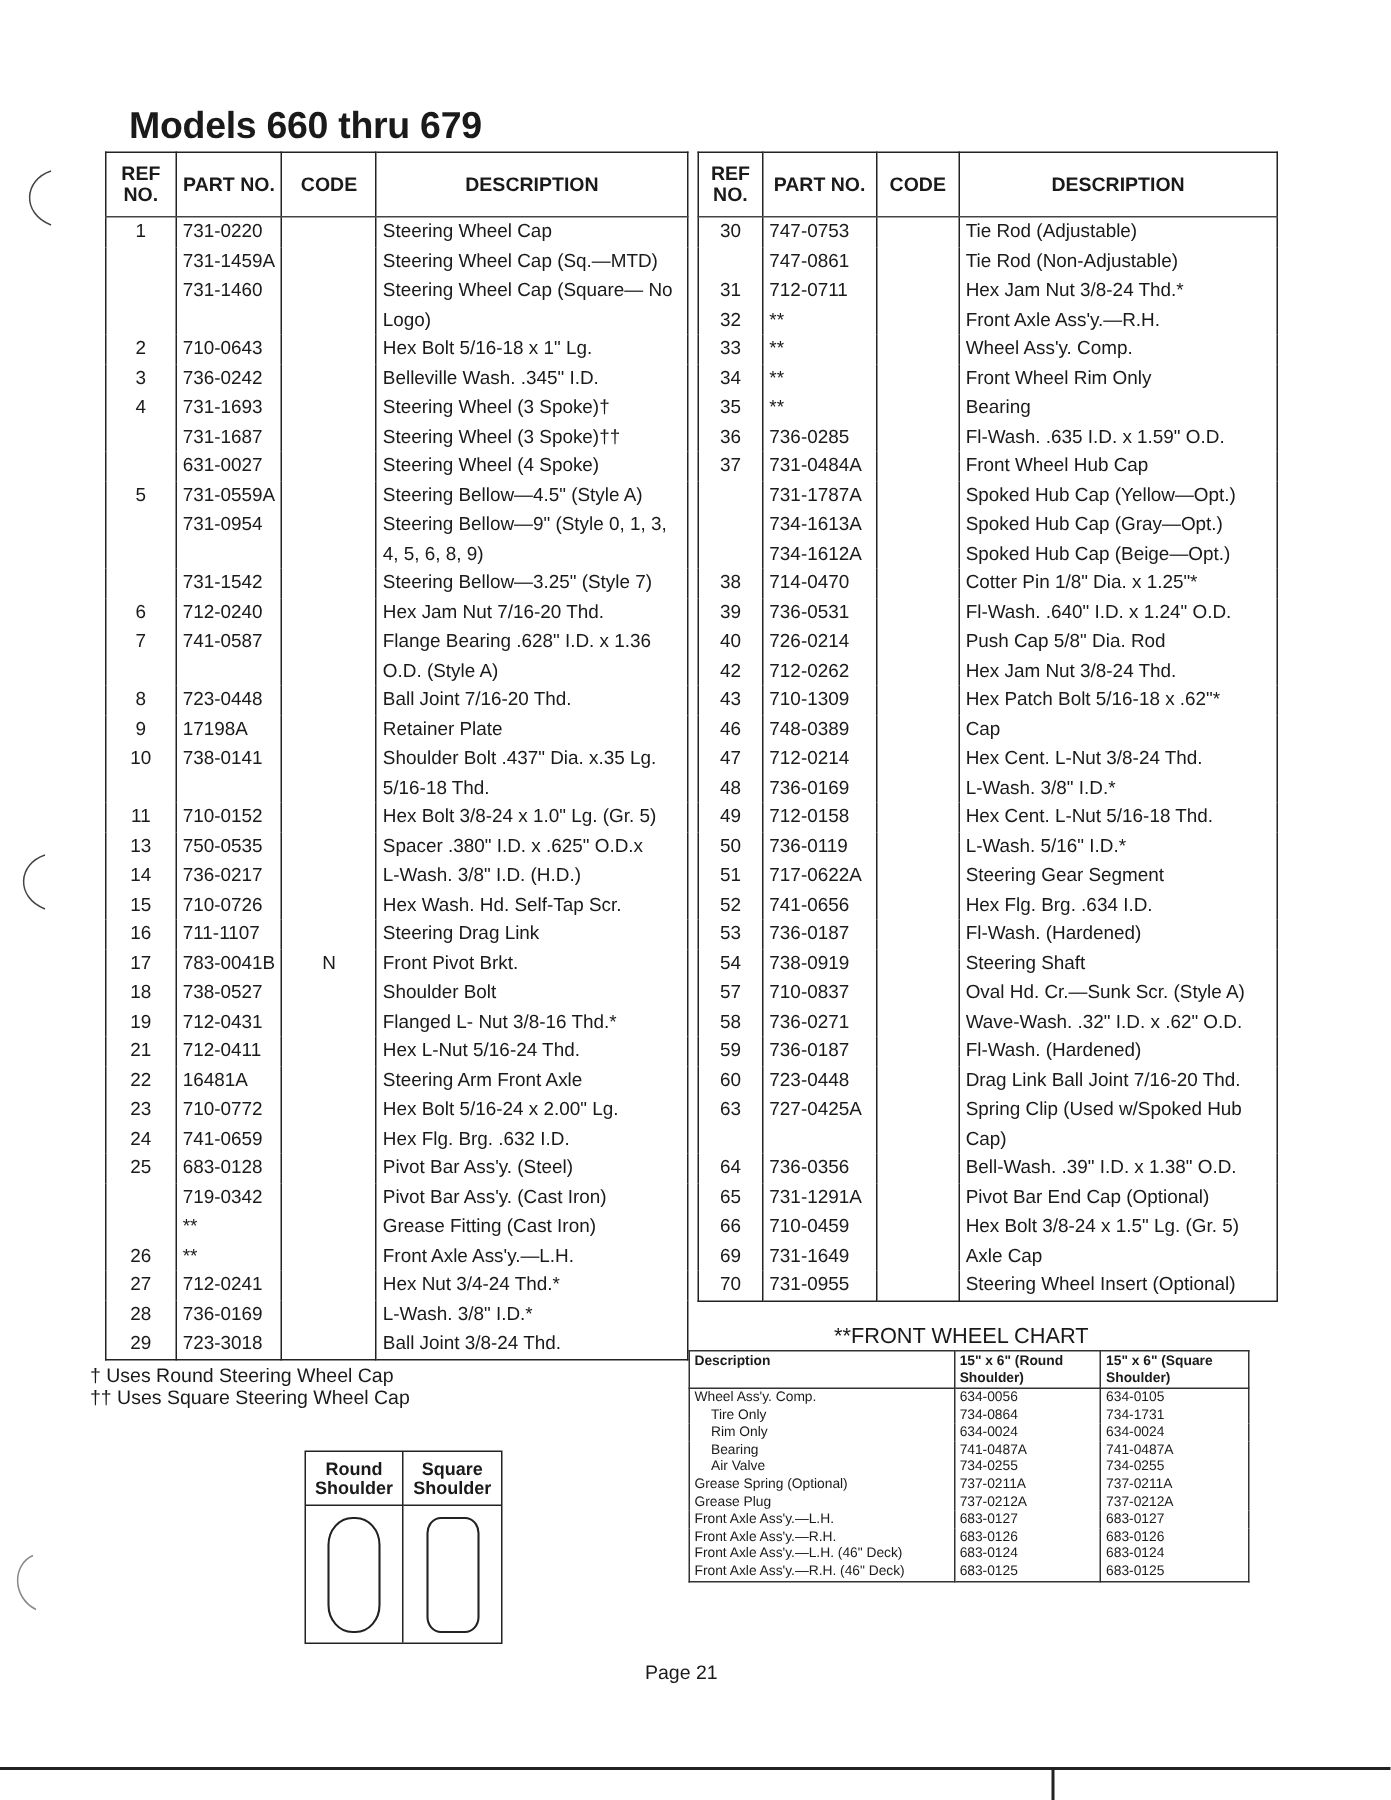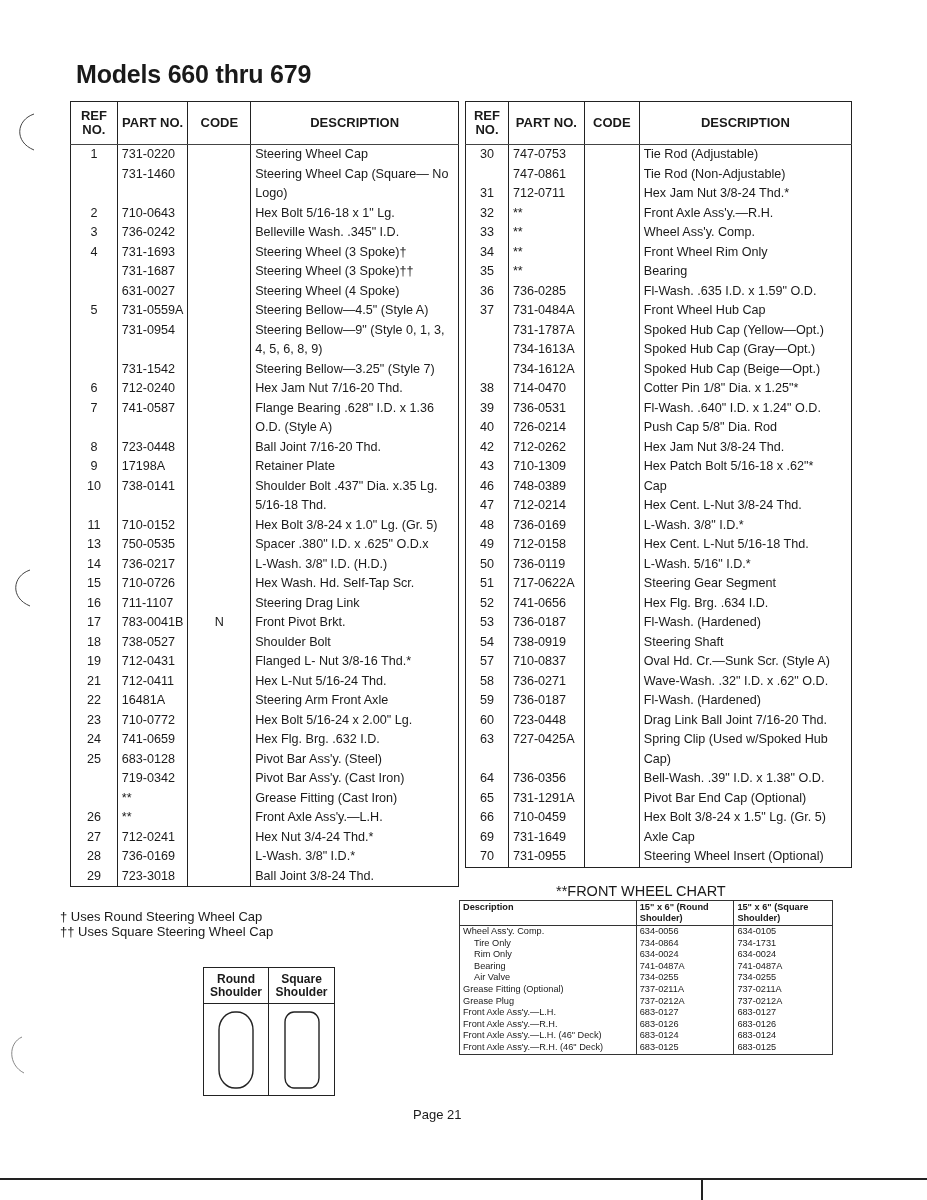--- a/index.html
+++ b/index.html
@@ -65,21 +65,21 @@
     border: 1px solid #333; border-bottom: 1.5px solid #333; line-height: 11px;
   }
   .wheel-chart th.col { font-weight: bold; }
   .wheel-chart td {
     border-left: 1px solid #333; border-right: 1px solid #333;
     padding: 0 3px; line-height: 11.6px; white-space: nowrap;
   }
   .wheel-chart td.indent { padding-left: 14px; }
   .wheel-chart tbody tr:last-child td { border-bottom: 1px solid #333; }
   .page-num {
-    position: absolute; left: 413px; top: 1107px; font-size: 13px;
+    position: absolute; left: 430px; top: 1107px; font-size: 13px;
   }
   .bottom-rule {
     position: absolute; left: 0; top: 1178px; width: 927px; height: 2px; background: #222;
   }
   .bottom-tick {
     position: absolute; left: 701px; top: 1179px; width: 2px; height: 21px; background: #222;
   }
   .hole-mark { position: absolute; }
 </style>
 </head>
@@ -88,21 +88,21 @@
 <svg class="hole-mark" style="left:8px;top:112px" width="30" height="40" viewBox="0 0 30 40">
     <path d="M26 2 C8 8, 6 30, 26 38" fill="none" stroke="#444" stroke-width="1"></path>
   </svg>
 <svg class="hole-mark" style="left:6px;top:568px" width="30" height="40" viewBox="0 0 30 40">
     <path d="M24 2 C6 8, 4 30, 24 38" fill="none" stroke="#444" stroke-width="1"></path>
   </svg>
 <svg class="hole-mark" style="left:2px;top:1035px" width="30" height="40" viewBox="0 0 30 40">
     <path d="M20 2 C6 8, 6 30, 22 38" fill="none" stroke="#888" stroke-width="1"></path>
   </svg>
 
-<h1 class="title" style="margin:0">Models 660 thru 679</h1>
+<h1 class="title" style="margin:10px">Models 660 thru 679</h1>
 
 <table class="parts" id="left-table">
   <colgroup>
       <col class="c-ref">
       <col class="c-part">
       <col class="c-code">
       <col class="c-desc">
     </colgroup>
   <thead>
     <tr>
@@ -114,20 +114,26 @@
   </thead>
   <tbody>
       <tr>
         <td class="ref">1</td>
         <td class="part">731-0220</td>
         <td class="code"></td>
         <td class="desc">Steering Wheel Cap</td>
       </tr>
       <tr>
         <td class="ref"></td>
+        <td class="part">731-1459A</td>
+        <td class="code"></td>
+        <td class="desc">Steering Wheel Cap (Sq.—MTD)</td>
+      </tr>
+      <tr>
+        <td class="ref"></td>
         <td class="part">731-1460</td>
         <td class="code"></td>
         <td class="desc">Steering Wheel Cap (Square— No Logo)</td>
       </tr>
       <tr>
         <td class="ref">2</td>
         <td class="part">710-0643</td>
         <td class="code"></td>
         <td class="desc">Hex Bolt 5/16-18 x 1" Lg.</td>
       </tr>
@@ -609,21 +615,21 @@
         <td class="indent">Bearing</td>
         <td>741-0487A</td>
         <td>741-0487A</td>
       </tr>
       <tr>
         <td class="indent">Air Valve</td>
         <td>734-0255</td>
         <td>734-0255</td>
       </tr>
       <tr>
-        <td>Grease Fitting (Optional)</td>
+        <td>Grease Spring (Optional)</td>
         <td>737-0211A</td>
         <td>737-0211A</td>
       </tr>
       <tr>
         <td>Grease Plug</td>
         <td>737-0212A</td>
         <td>737-0212A</td>
       </tr>
       <tr>
         <td>Front Axle Ass'y.—L.H.</td>

